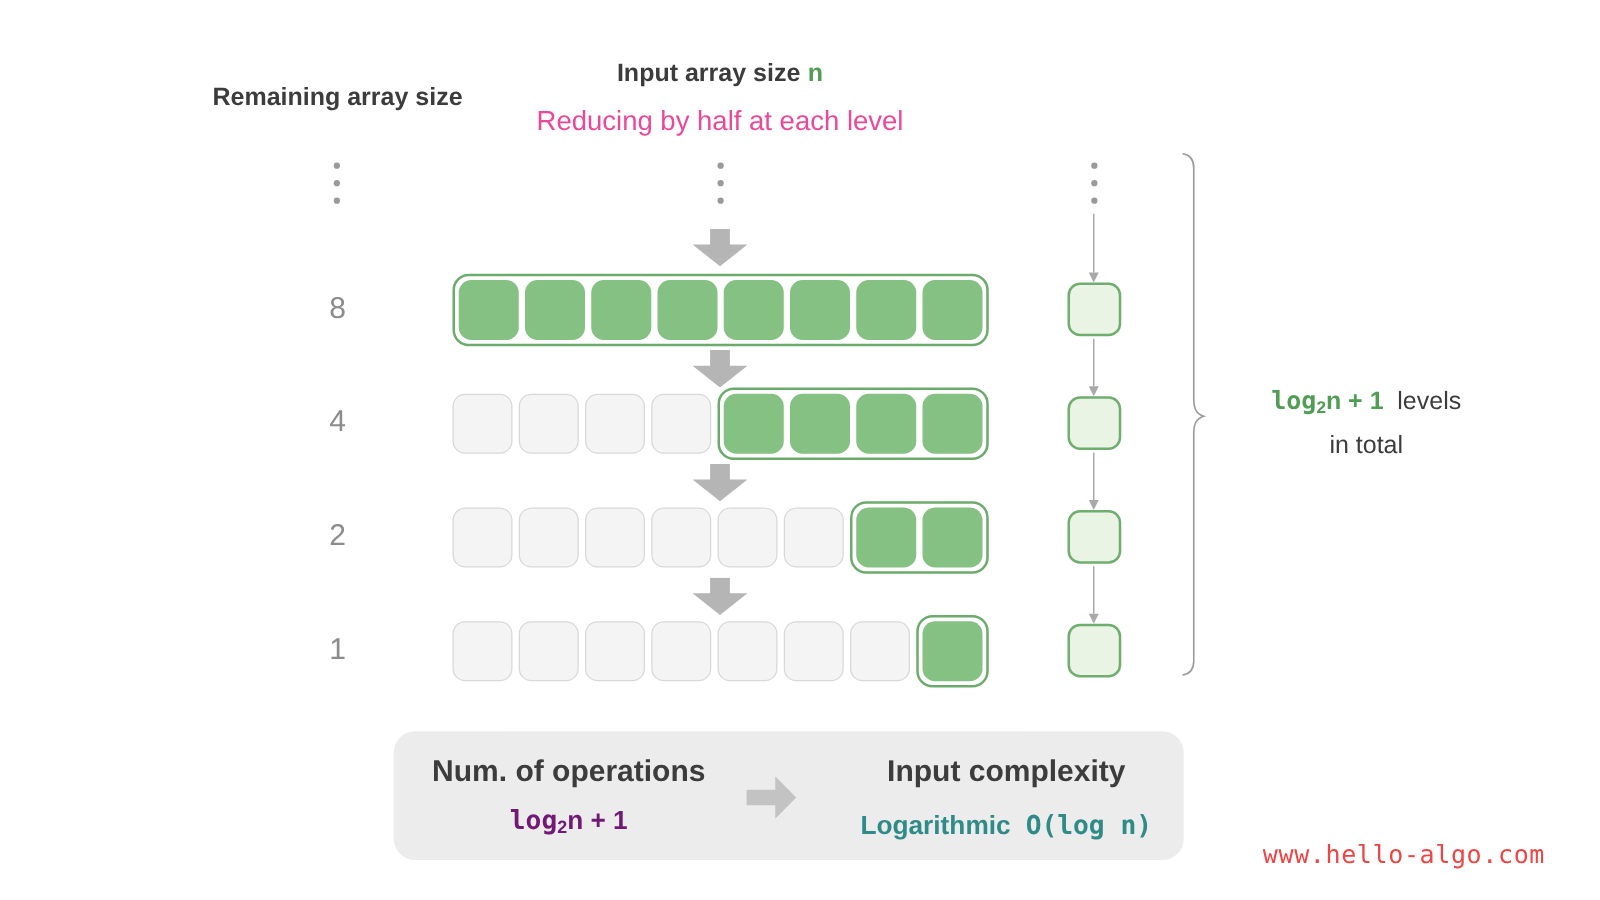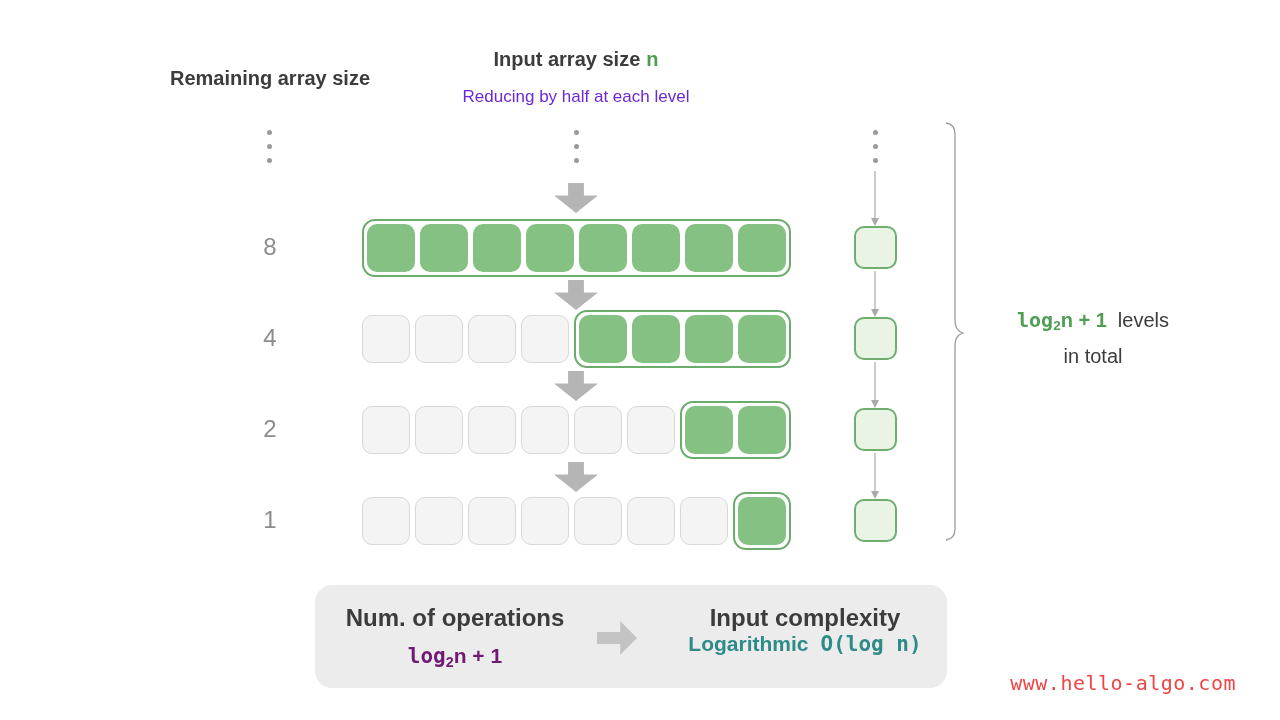--- a/index.html
+++ b/index.html
@@ -2,21 +2,21 @@
 <html><head>
 <meta charset="utf-8">
 <style>
   html,body { margin:0; padding:0; background:#fff; }
   .canvas {
     position:relative; width:1280px; height:720px; background:#ffffff;
     font-family:"Liberation Sans", sans-serif; color:#3c3c3c; overflow:hidden;
   }
   .abs { position:absolute; }
   .hdr { font-weight:bold; font-size:20px; text-align:center; line-height:28px; color:#3c3c3c; }
-  .hdr-sub { font-weight:normal; font-size:17px; color:#6d28d9; }
+  .hdr-sub { font-weight:normal; font-size:22px; color:#ec4899; }
   .green-t { color:#4f9e53; }
   .mono { font-family:"DejaVu Sans Mono", monospace; }
   sub.s2 { font-size:0.68em; vertical-align:-0.25em; }
 
   
   .dots-col { display:flex; flex-direction:column; align-items:center; gap:9px; }
   .dot { width:5px; height:5px; border-radius:50%; background:#9a9a9a; }
 
   
   .row-label { font-size:24px; color:#8c8c8c; text-align:center; }
@@ -39,21 +39,21 @@
 
   
   .brace-label { width:230px; text-align:center; font-size:20px; line-height:30px; }
   .brace-label .f { font-weight:bold; color:#4f9e53; }
 
   
   .sum-box { width:632px; height:103px; background:#ececec; border-radius:17px; }
   .sum-col { position:absolute; text-align:center; }
   .sum-title { font-size:24px; font-weight:bold; color:#3c3c3c; }
   .sum-formula { margin-top:12px; font-size:21px; font-weight:bold; color:#701a75; }
-  .sum-value { margin-top:0; font-size:21px; font-weight:bold; color:#2e8b87; }
+  .sum-value { margin-top:16px; font-size:21px; font-weight:bold; color:#2e8b87; }
 
   .watermark { font-family:"DejaVu Sans Mono", monospace; font-size:20px;
                color:#ef4444; letter-spacing:0.5px; }
 </style>
 </head>
 <body>
 
 <div class="canvas">
 
   <div class="abs hdr" style="left:155px; top:64px; width:230px;">Remaining array size</div>

